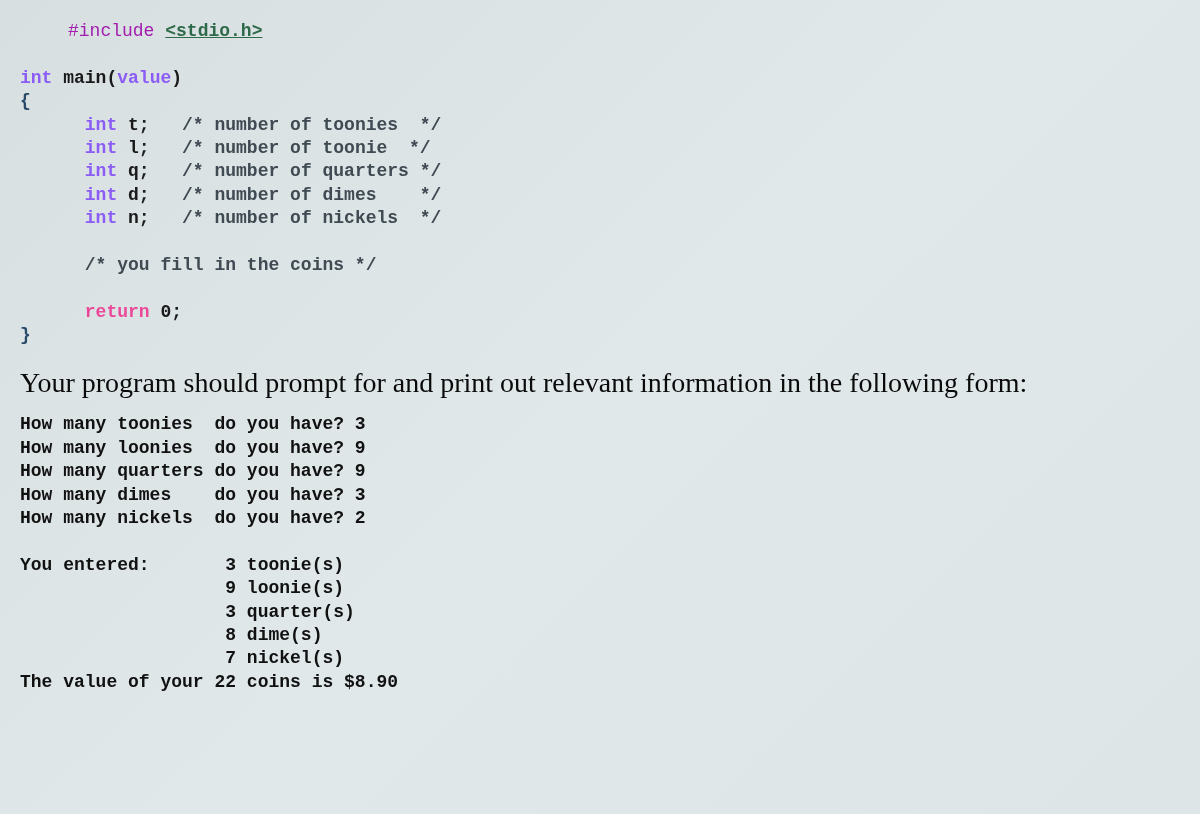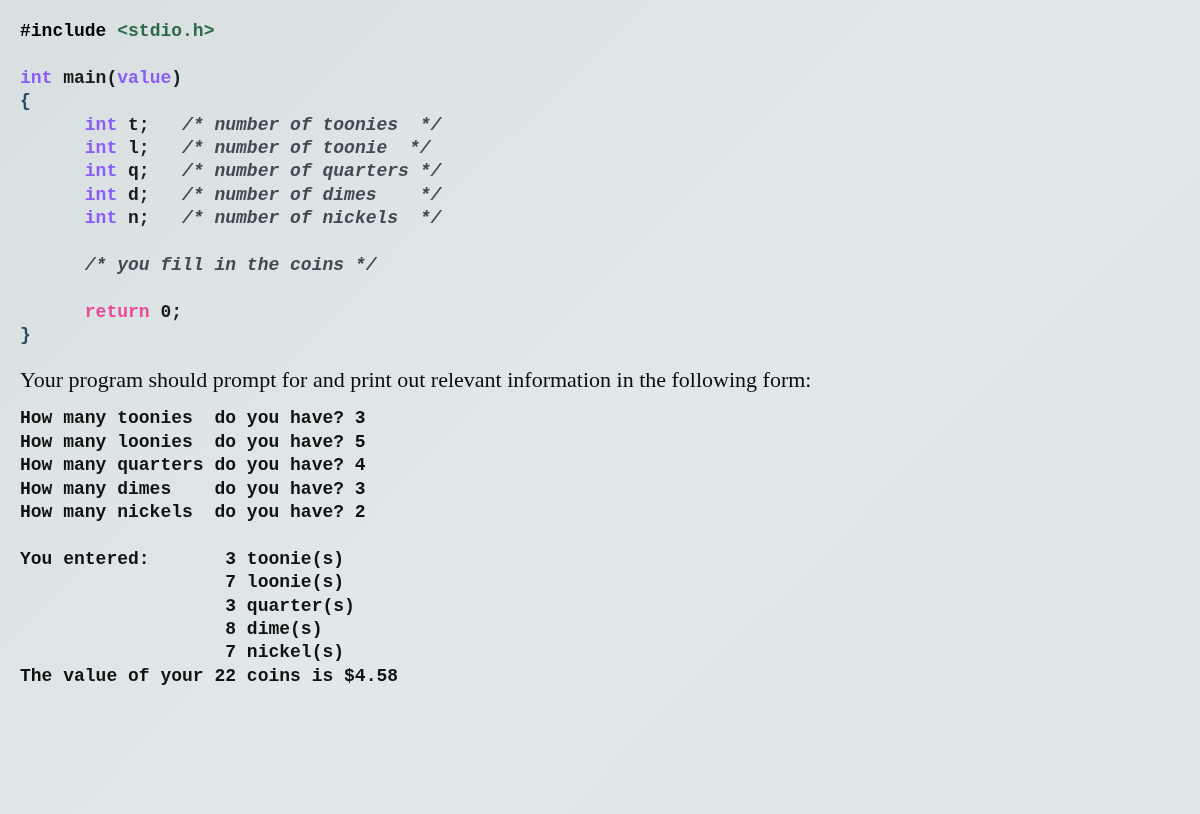--- a/index.html
+++ b/index.html
@@ -15,37 +15,37 @@
   }
   .code-block {
     font-family: 'Courier New', monospace;
     font-size: 18px;
     line-height: 1.3;
     white-space: pre;
     font-weight: bold;
   }
   .prose {
     font-family: Georgia, 'Times New Roman', serif;
-    font-size: 22px;
+    font-size: 28px;
     margin: 20px 0 14px 0;
     color: #0a0a0a;
   }
   .output-block {
     font-family: 'Courier New', monospace;
     font-size: 18px;
     line-height: 1.3;
     white-space: pre;
     color: #111;
     font-weight: bold;
   }
   .keyword { color: #ec4899; font-weight: bold; }
-  .preproc { color: #000000; font-weight: bold; }
-  .lib { color: #2e6a4a; font-weight: bold; }
+  .preproc { color: #a21caf; font-weight: normal; margin-left: 48px; }
+  .lib { color: #2e6a4a; font-weight: bold; text-decoration: underline; }
   .type { color: #8b5cf6; font-weight: bold; }
-  .comment { color: #3f4a52; font-style: italic; }
+  .comment { color: #3f4a52; }
   .brace { color: #2a4a6a; font-weight: bold; }
 </style>
 </head>
 <body>
 
 <div class="code-block"><span class="preproc">#include</span> <span class="lib">&lt;stdio.h&gt;</span>
 
 <span class="type">int</span> <span>main</span>(<span class="type">value</span>)
 <span class="brace">{</span>
       <span class="type">int</span> <span>t</span>;   <span class="comment">/* number of toonies  */</span>
@@ -55,23 +55,23 @@
       <span class="type">int</span> <span>n</span>;   <span class="comment">/* number of nickels  */</span>
 
       <span class="comment">/* you fill in the coins */</span>
 
       <span class="keyword">return</span> <span>0;</span>
 <span class="brace">}</span></div>
 
 <div class="prose">Your program should prompt for and print out relevant information in the following form:</div>
 
 <div class="output-block"><span>How many toonies  do you have? 3</span>
-<span>How many loonies  do you have? 5</span>
-<span>How many quarters do you have? 4</span>
+<span>How many loonies  do you have? 9</span>
+<span>How many quarters do you have? 9</span>
 <span>How many dimes    do you have? 3</span>
 <span>How many nickels  do you have? 2</span>
 
 <span>You entered:</span>       <span>3 toonie(s)</span>
-                   <span>7 loonie(s)</span>
+                   <span>9 loonie(s)</span>
                    <span>3 quarter(s)</span>
                    <span>8 dime(s)</span>
                    <span>7 nickel(s)</span>
-<span>The value of your 22 coins is $4.58</span></div>
+<span>The value of your 22 coins is $8.90</span></div>
 
 </body></html>

